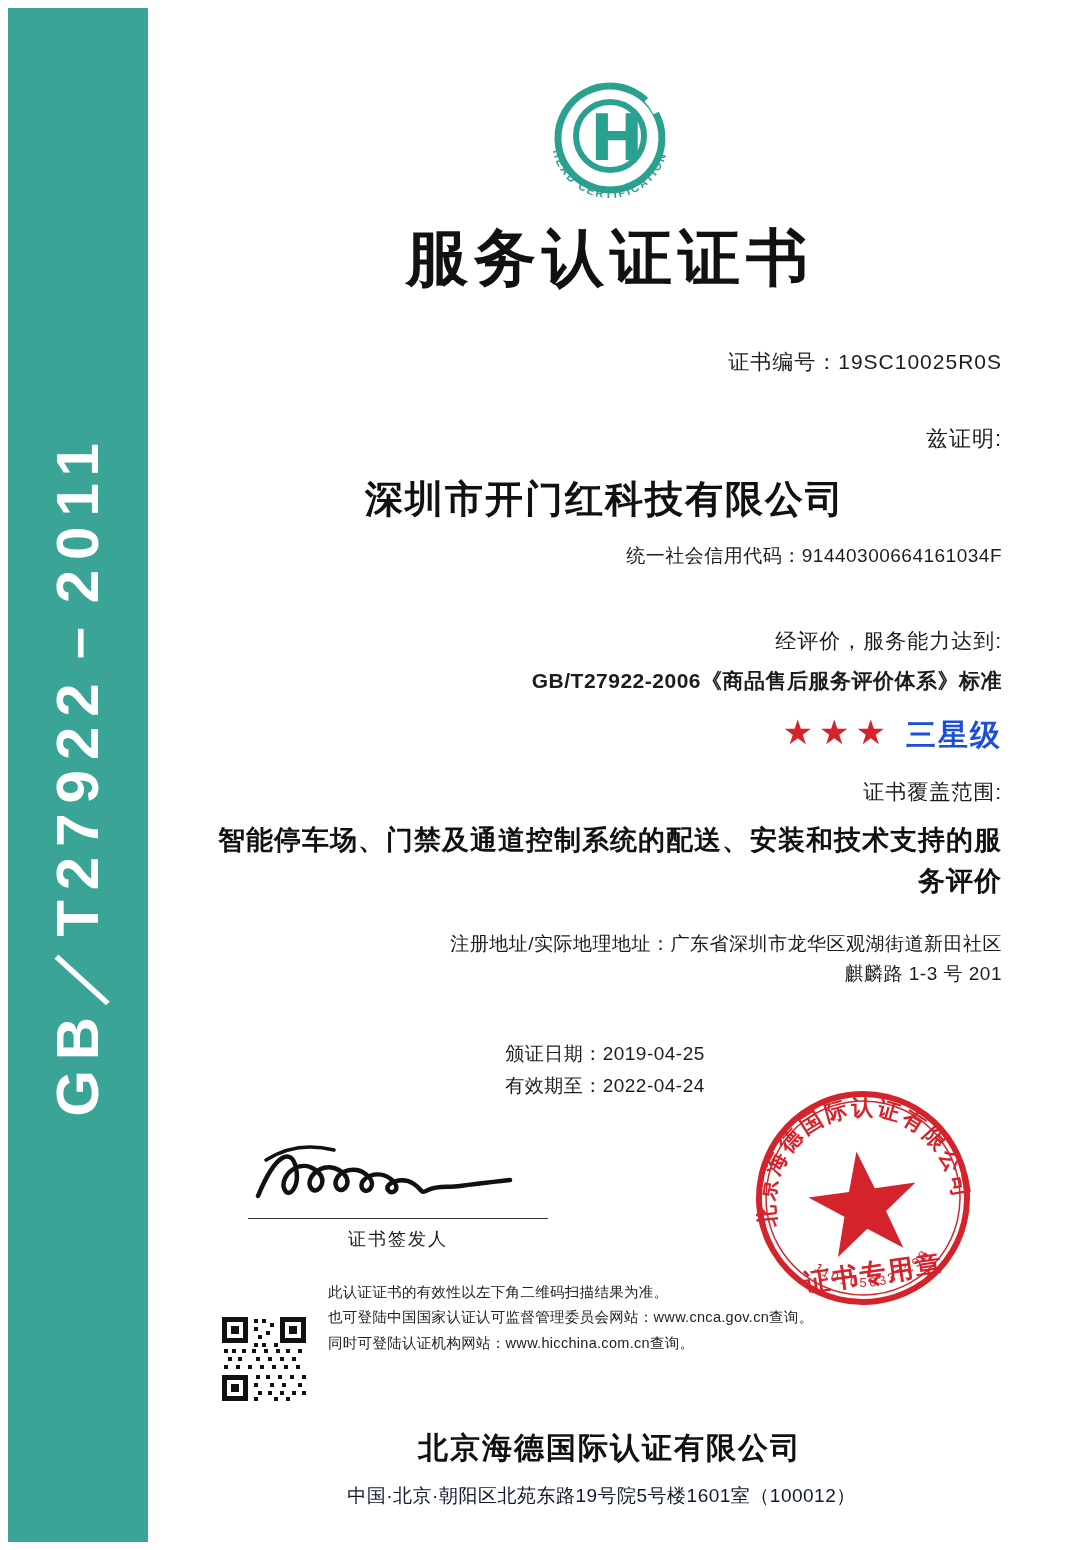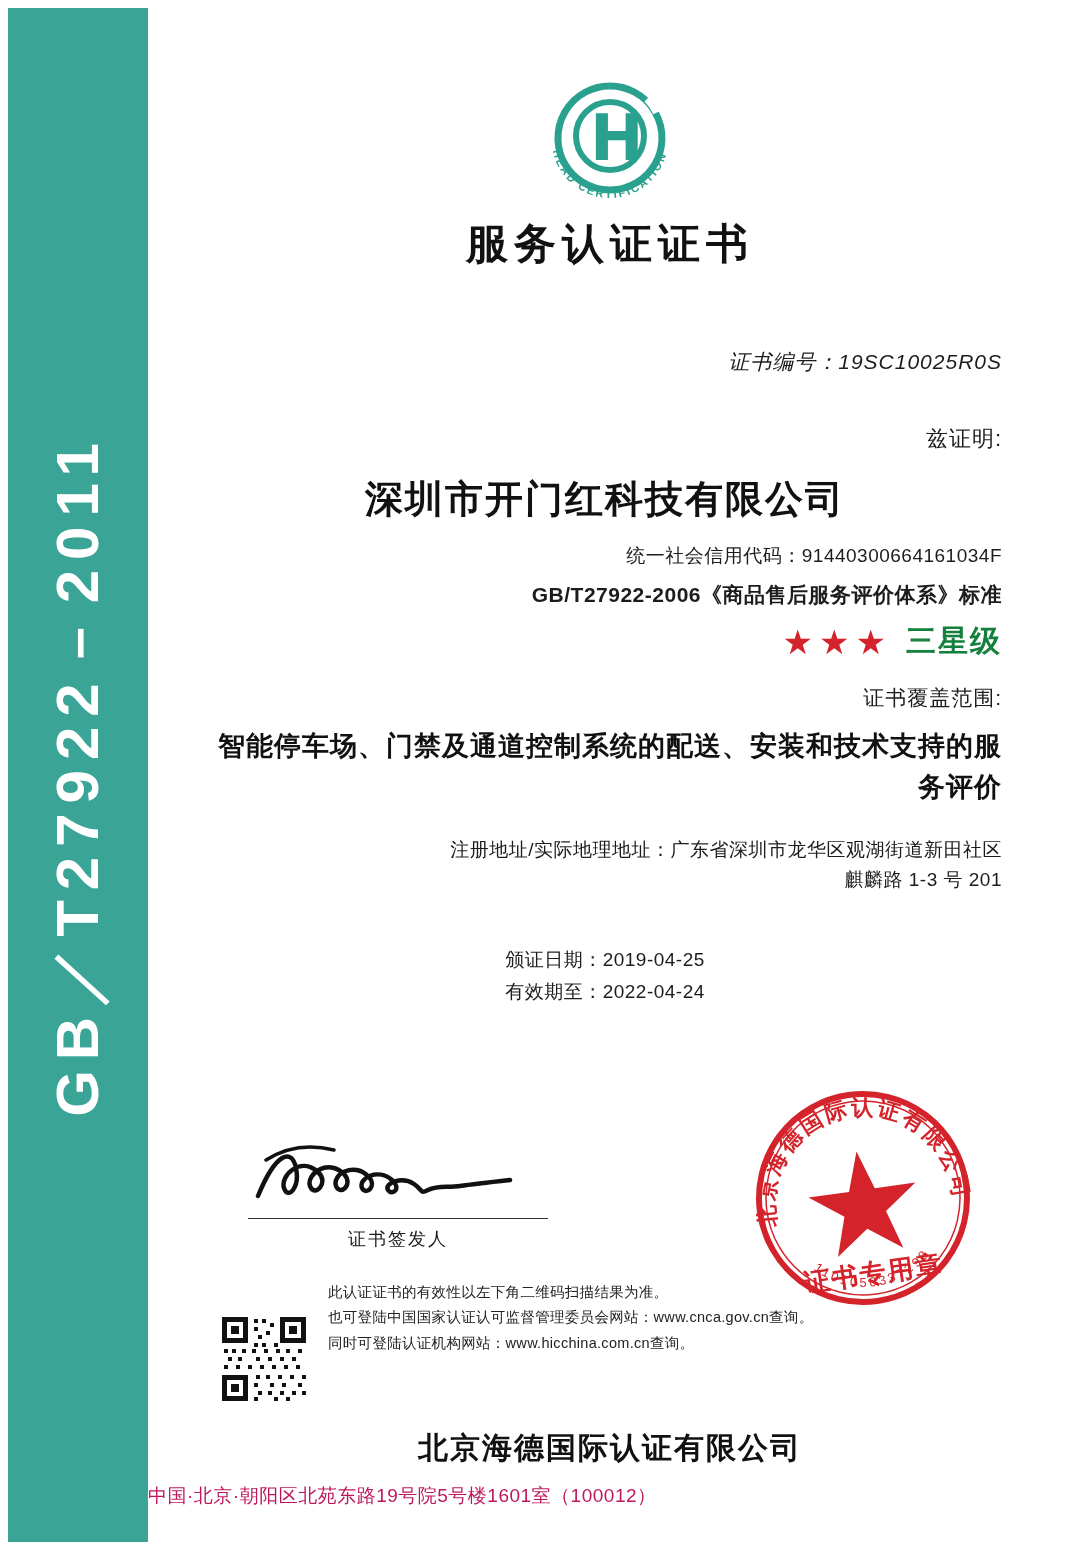--- a/index.html
+++ b/index.html
@@ -66,42 +66,41 @@
   }
   .logo-svg { display:block; }
 
   
   .cert-title {
     position: absolute;
     top: 208px;
     left: 0;
     right: 0;
     text-align: center;
-    font-size: 42px;
+    font-size: 62px;
     font-weight: bold;
     letter-spacing: 6px;
     color: #111111;
     font-family: "DejaVu Sans", sans-serif;
   }
 
   .body-area {
     position: absolute;
     left: 60px;
     right: 70px;
     top: 330px;
   }
   .right-line {
     text-align: right;
     color: #1c1c1c;
   }
   .cert-no {
     font-size: 21px;
     margin-top: 10px;
     letter-spacing: 1px;
-    font-style: italic;
   }
   .hereby {
     font-size: 22px;
     margin-top: 48px;
     letter-spacing: 1px;
   }
   .company {
     text-align: center;
     font-size: 38px;
     font-weight: bold;
@@ -134,22 +133,23 @@
   }
   .stars {
     color: #d4232b;
     font-size: 34px;
     letter-spacing: 6px;
     line-height: 1;
   }
   .star-label {
     font-size: 30px;
     font-weight: bold;
-    color: #15803d;
+    color: #1d4ed8;
     letter-spacing: 2px;
+    margin-top: 8px;
   }
   .scope-label {
     font-size: 21px;
     margin-top: 22px;
     letter-spacing: 1px;
   }
   .scope-text {
     text-align: right;
     font-size: 27px;
     font-weight: bold;
@@ -230,22 +230,23 @@
     font-size: 30px;
     font-weight: bold;
     letter-spacing: 2px;
     color: #111;
   }
   .issuer-addr {
     position: absolute;
     left: 0;
     right: 17px;
     top: 1475px;
+    text-align: center;
     font-size: 19px;
-    color: #be185d;
+    color: #0f172a;
     letter-spacing: 0.5px;
   }
 </style>
 </head>
 <body>
 
 <div class="page">
 
   <div class="side-band">
     <div class="side-band-text">GB／T27922－2011</div>
@@ -275,20 +276,21 @@
       </div>
 
       <div class="right-line hereby">兹证明:</div>
 
       <div class="company">深圳市开门红科技有限公司</div>
 
       <div class="right-line credit-code">
         <span>统一社会信用代码：</span><span>91440300664161034F</span>
       </div>
 
+      <div class="right-line eval-line1">经评价，服务能力达到:</div>
       <div class="right-line eval-line2">GB/T27922-2006《商品售后服务评价体系》标准</div>
 
       <div class="stars-row">
         <span class="stars">★★★</span>
         <span class="star-label">三星级</span>
       </div>
 
       <div class="right-line scope-label">证书覆盖范围:</div>
       <div class="scope-text">智能停车场、门禁及通道控制系统的配送、安装和技术支持的服务评价</div>
 

